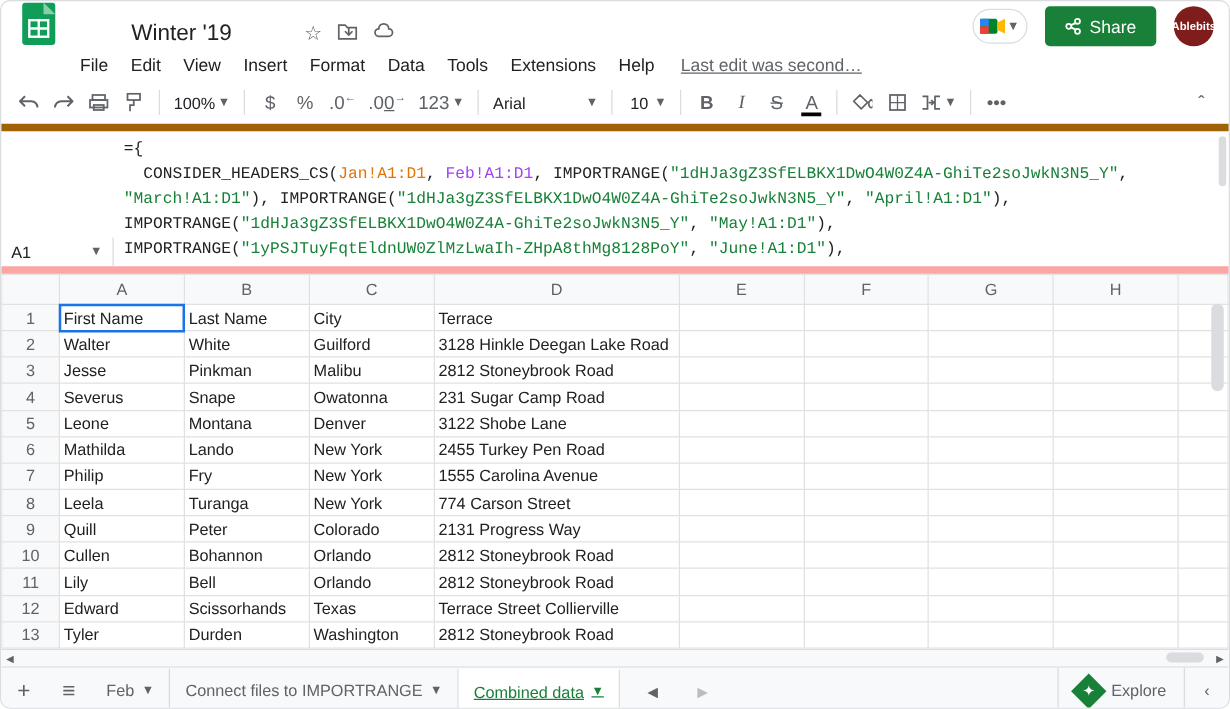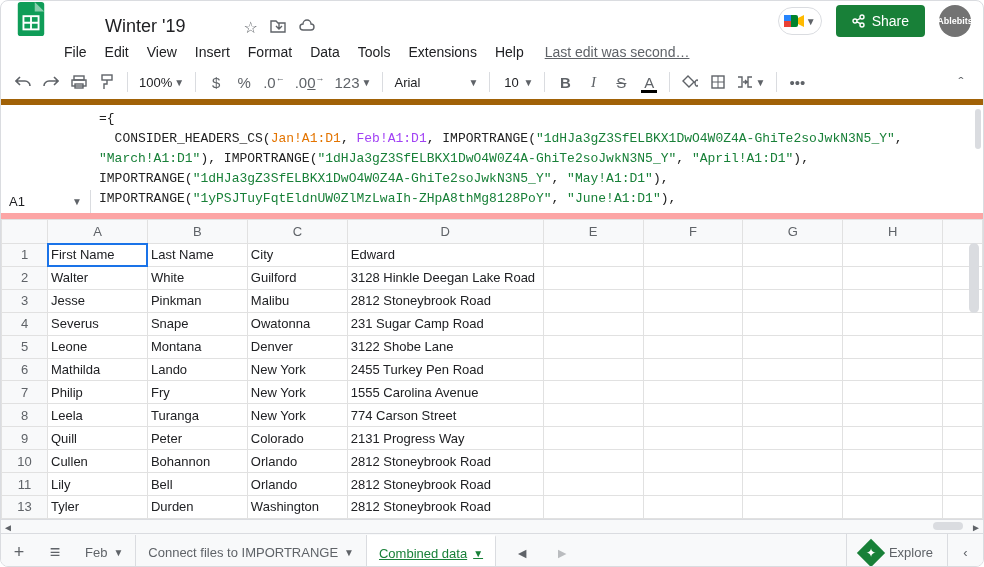--- a/index.html
+++ b/index.html
@@ -8,21 +8,21 @@
 
 .title-bar { display: flex; align-items: flex-end; padding: 8px 12px 2px 12px; height: 38px; gap: 48px; }
 .app-logo { width: 36px; height: 36px; display: flex; align-items: center; justify-content: center; margin-right: 8px; }
 .app-logo svg { width: 28px; height: 34px; }
 .doc-title { font-size: 18px; color: #202124; margin-right: 10px; }
 .title-icons { display: flex; gap: 12px; align-items: center; }
 .title-icons span { color: #5f6368; font-size: 16px; cursor: pointer; }
 .title-right { margin-left: auto; display: flex; align-items: center; gap: 14px; }
 .meet-badge { width: 44px; height: 28px; border: 1px solid #dadce0; border-radius: 20px; display: flex; align-items: center; justify-content: center; }
 .share-btn { background: #188038; color: #fff; border-radius: 4px; padding: 8px 16px; font-size: 14px; font-weight: 500; display: flex; align-items: center; gap: 6px; cursor: pointer; }
-.avatar { width: 32px; height: 32px; border-radius: 50%; background: #737373; color: #fff; font-size: 9px; display: flex; align-items: center; justify-content: center; font-weight: bold; }
+.avatar { width: 32px; height: 32px; border-radius: 50%; background: #7f1d1d; color: #fff; font-size: 9px; display: flex; align-items: center; justify-content: center; font-weight: bold; }
 
 
 .menu-bar { display: flex; align-items: center; padding: 0 12px 0 56px; height: 26px; font-size: 14px; color: #202124; gap: 4px; }
 .menu-item { padding: 2px 7px; cursor: pointer; }
 .last-edit { color: #5f6368; text-decoration: underline; margin-left: 10px; font-size: 14px; }
 
 
 .toolbar { display: flex; align-items: center; padding: 4px 10px; height: 40px; border-bottom: 6px solid #a16207; gap: 4px; color: #5f6368; }
 .tool-btn { min-width: 24px; height: 26px; display: flex; align-items: center; justify-content: center; cursor: pointer; font-size: 15px; padding: 0 3px; }
 .tool-sep { width: 1px; height: 20px; background: #dadce0; margin: 0 4px; }
@@ -242,21 +242,21 @@
         <th class="col-H">H</th>
         <th class="col-I"></th>
       </tr>
     </thead>
     <tbody id="grid-body">
         <tr>
           <th class="row-hdr">1</th>
           <td class="cell-selected">First Name</td>
           <td>Last Name</td>
           <td>City</td>
-          <td>Edward</td>
+          <td>Terrace</td>
           <td></td>
           <td></td>
           <td></td>
           <td></td>
           <td></td>
         </tr>
         <tr>
           <th class="row-hdr">2</th>
           <td>Walter</td>
           <td>White</td>
@@ -363,20 +363,32 @@
           <td></td>
           <td></td>
           <td></td>
         </tr>
         <tr>
           <th class="row-hdr">11</th>
           <td>Lily</td>
           <td>Bell</td>
           <td>Orlando</td>
           <td>2812 Stoneybrook Road</td>
+          <td></td>
+          <td></td>
+          <td></td>
+          <td></td>
+          <td></td>
+        </tr>
+        <tr>
+          <th class="row-hdr">12</th>
+          <td>Edward</td>
+          <td>Scissorhands</td>
+          <td>Texas</td>
+          <td>Terrace Street Collierville</td>
           <td></td>
           <td></td>
           <td></td>
           <td></td>
           <td></td>
         </tr>
         <tr>
           <th class="row-hdr">13</th>
           <td>Tyler</td>
           <td>Durden</td>

